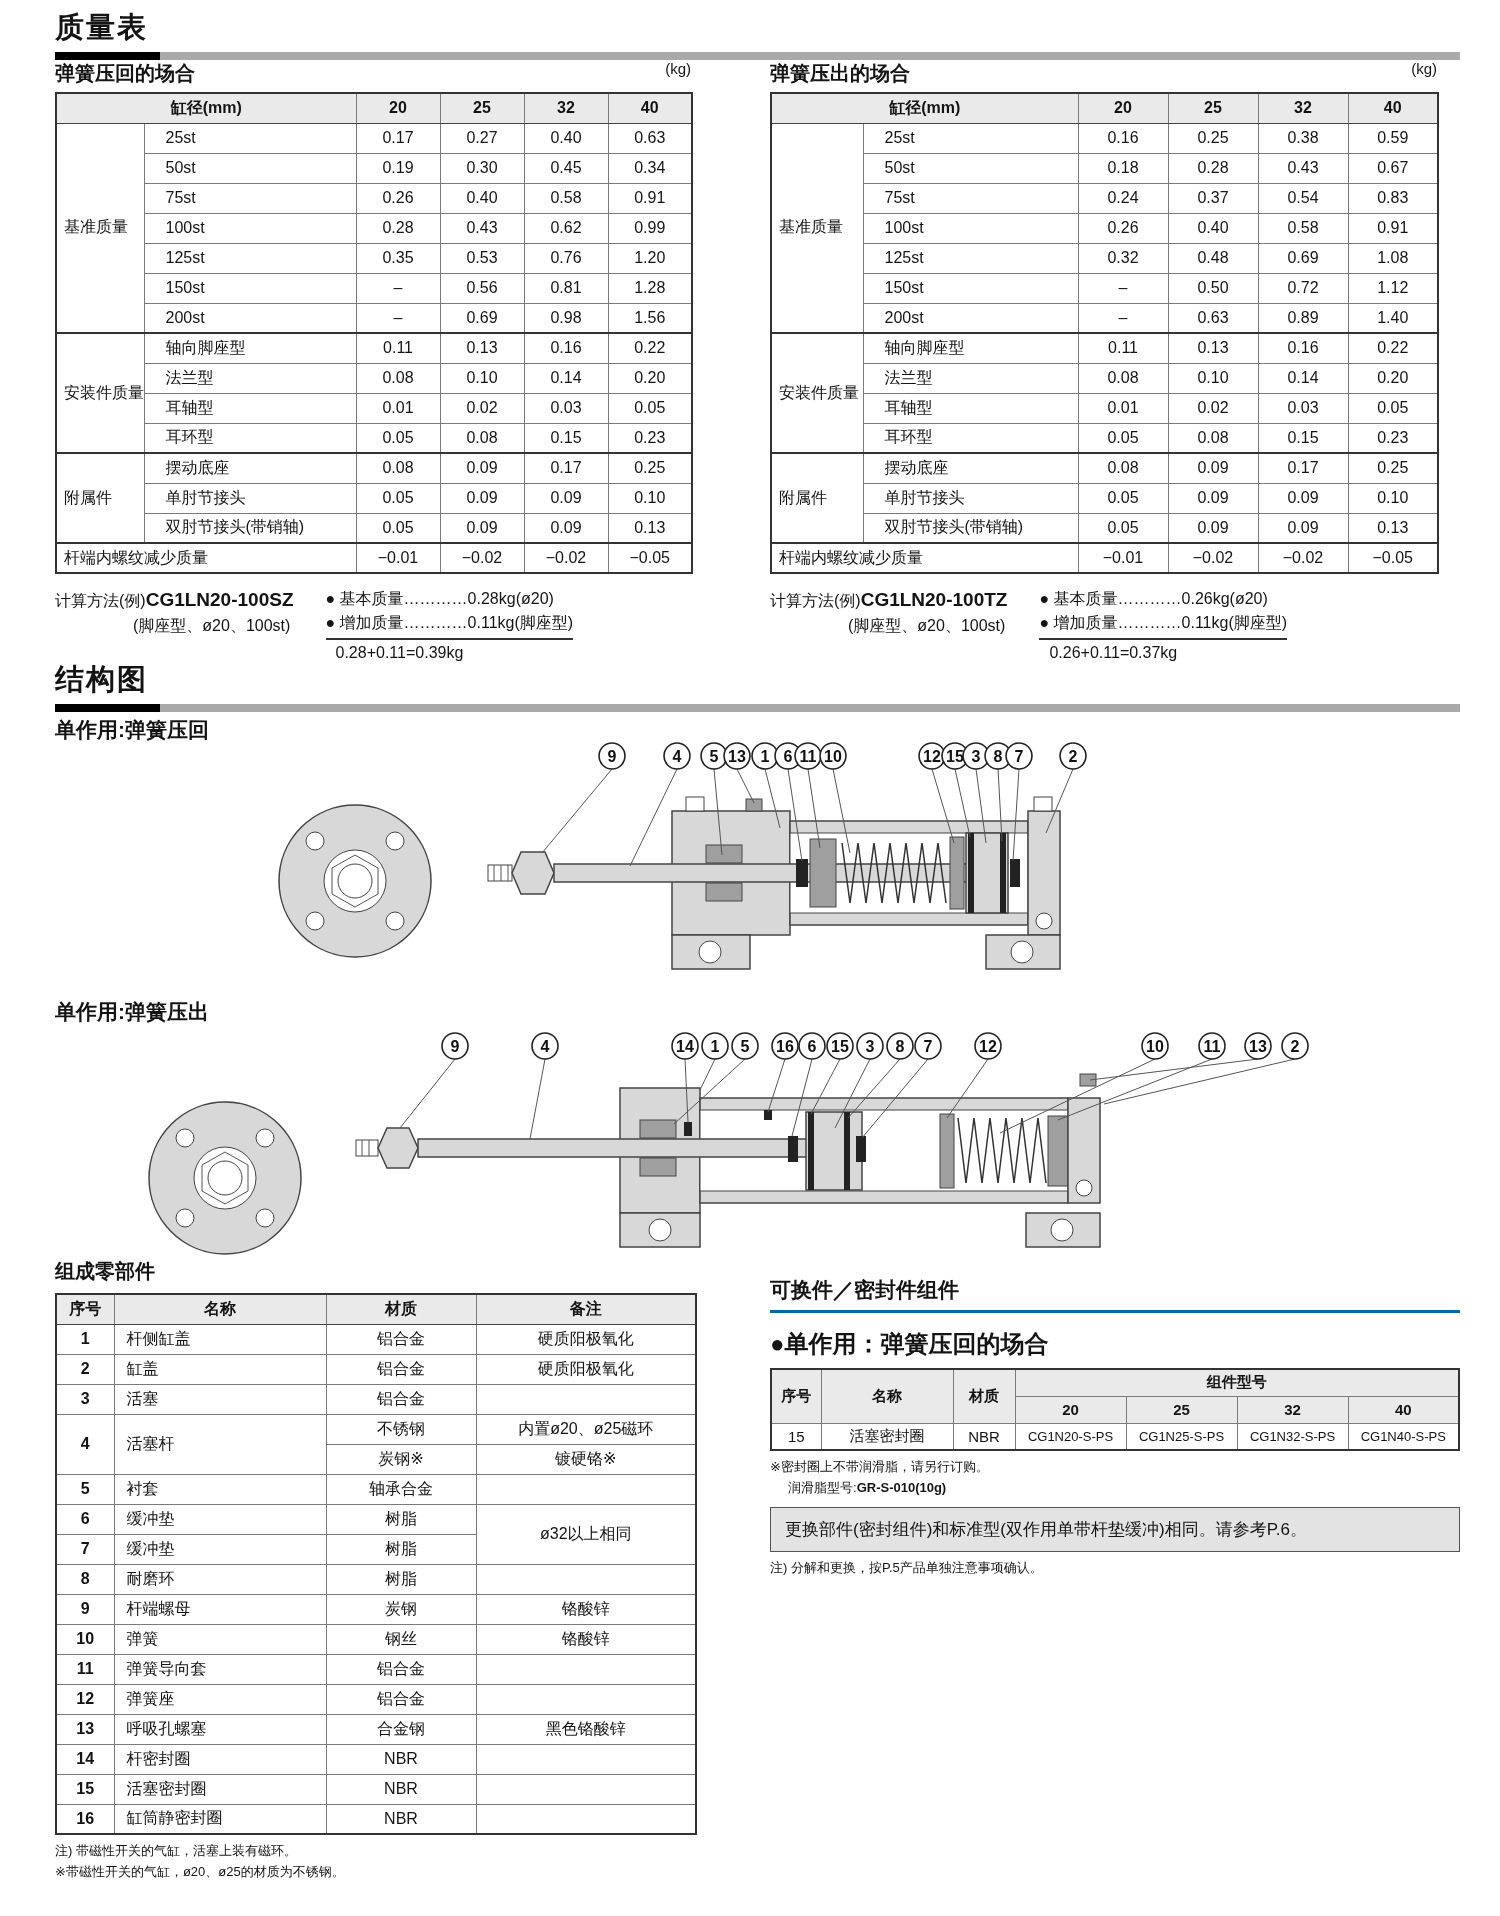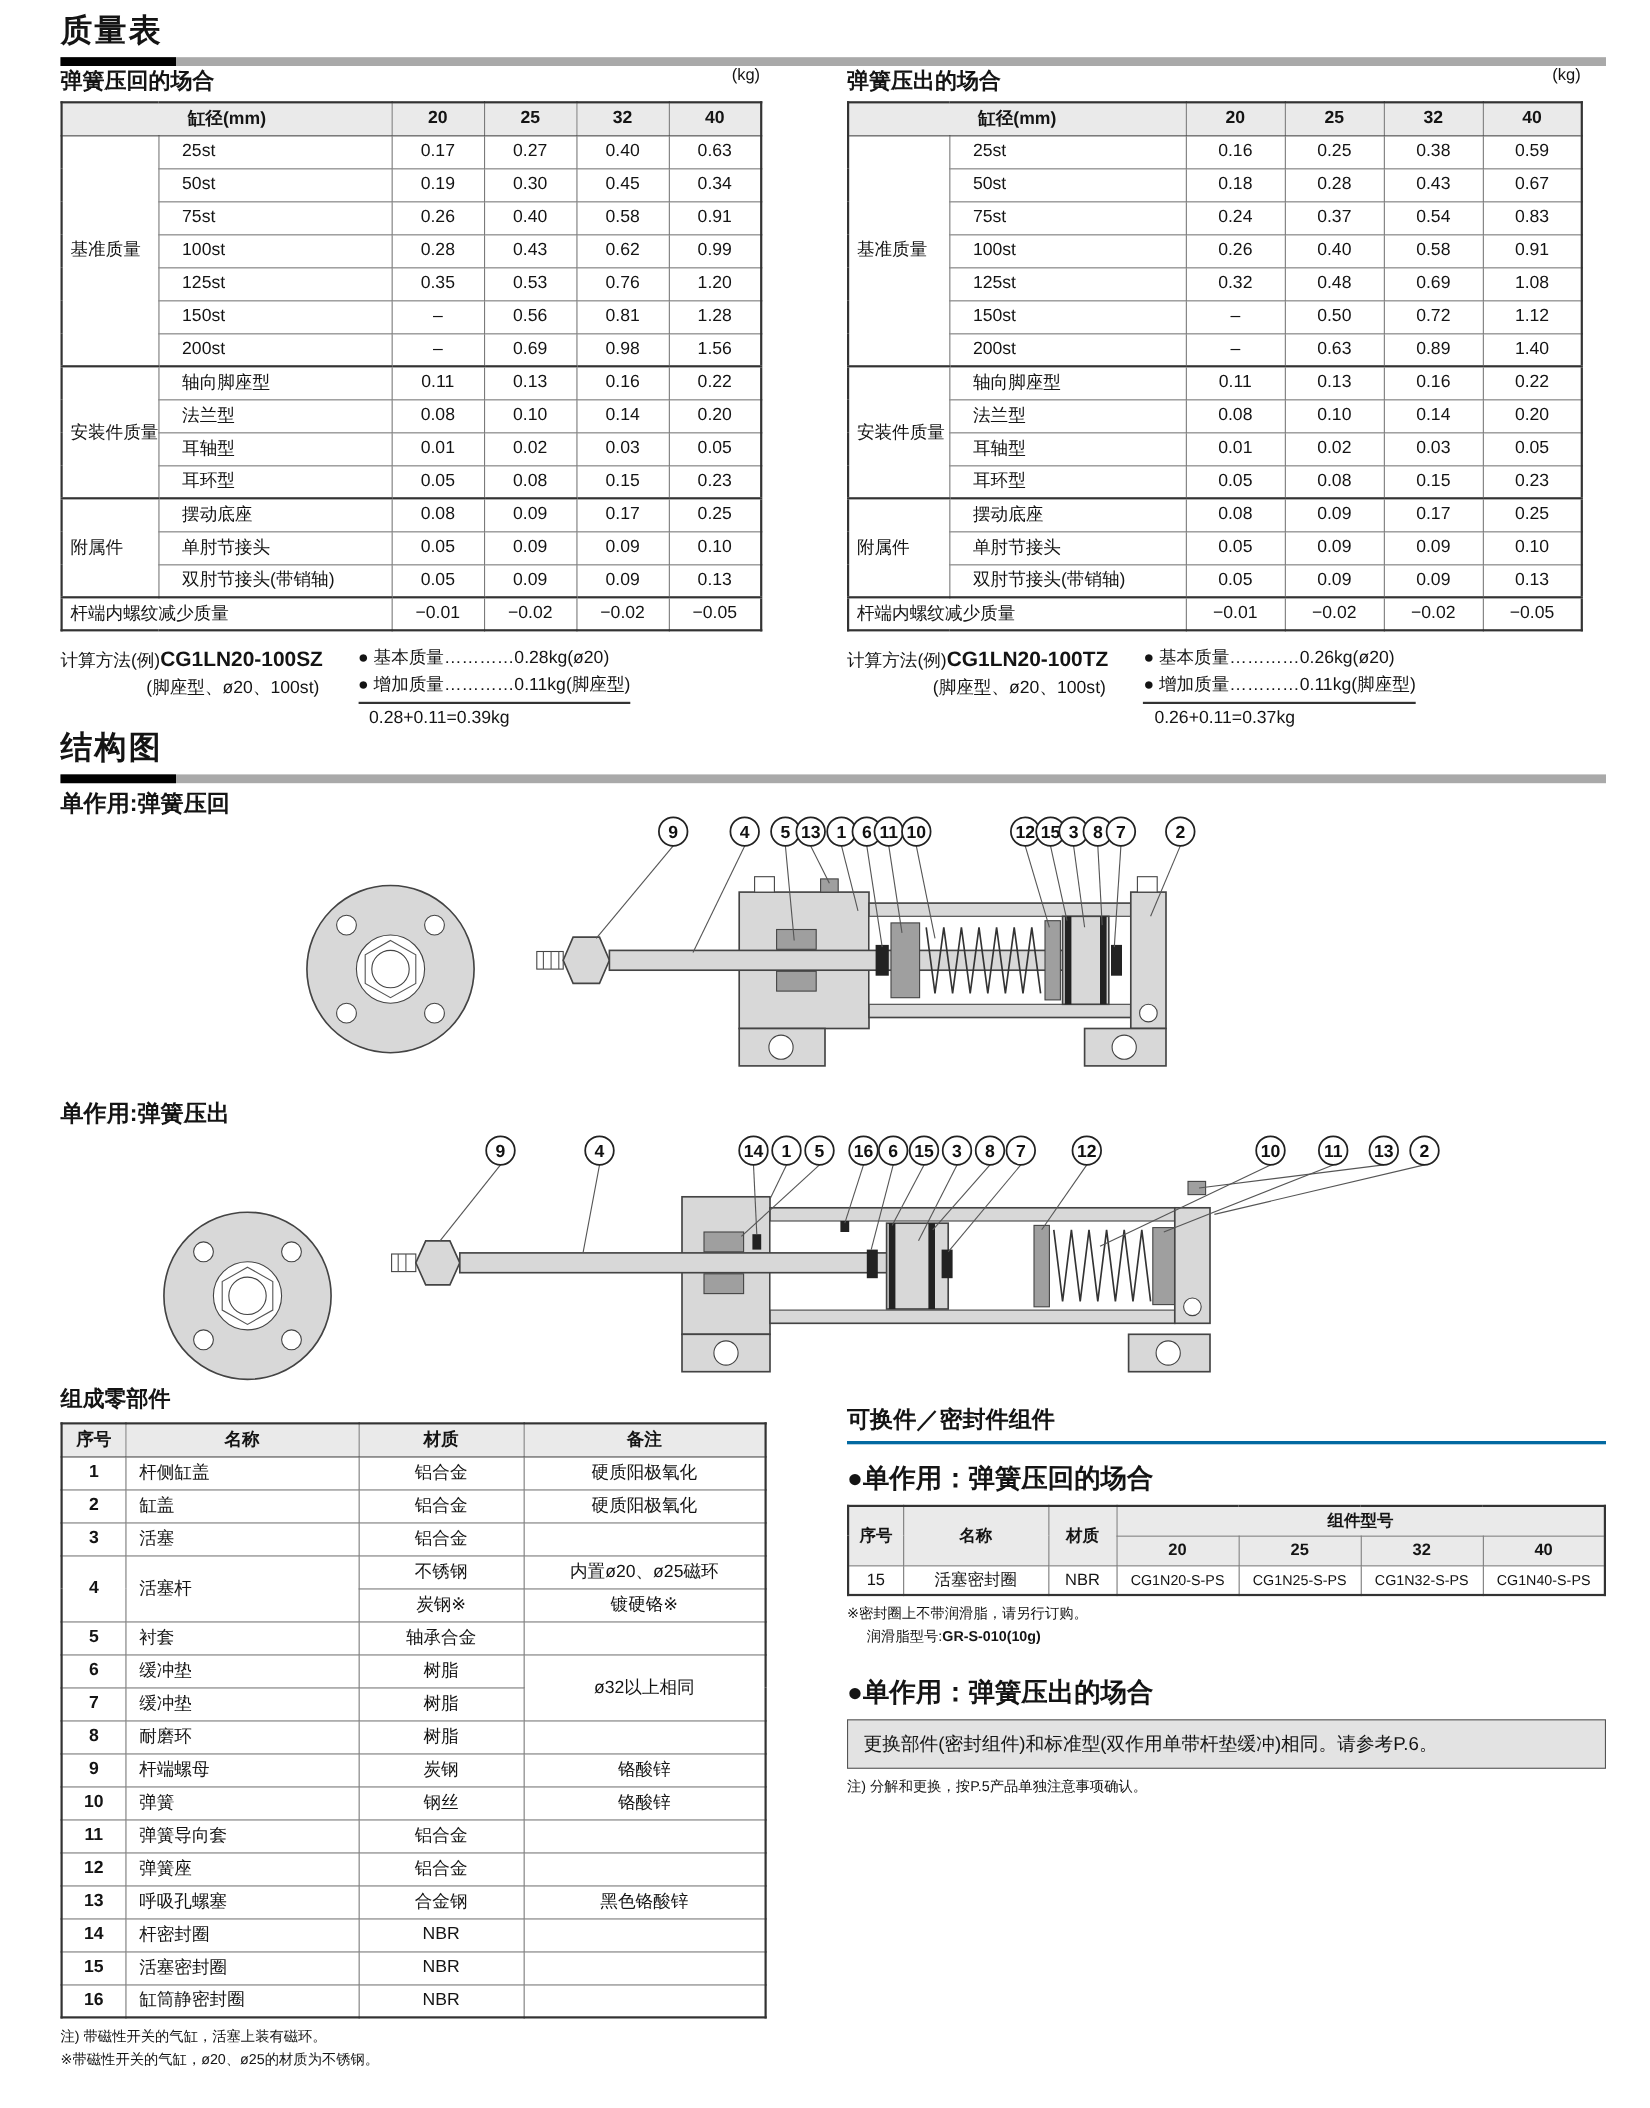--- a/index.html
+++ b/index.html
@@ -713,16 +713,15 @@
         <td class="kit">CG1N25-S-PS</td>
         <td class="kit">CG1N32-S-PS</td>
         <td class="kit">CG1N40-S-PS</td>
       </tr>
     </tbody>
   </table>
   <div class="note">※密封圈上不带润滑脂，请另行订购。</div>
   <div class="note" style="margin-top:2px;padding-left:18px">
     <span>润滑脂型号:</span><b>GR-S-010(10g)</b>
   </div>
-  <div class="kit-sub" style="margin-top:24px">●单作用：弹簧压出的场合</div>
   <div class="graybox">更换部件(密封组件)和标准型(双作用单带杆垫缓冲)相同。请参考P.6。</div>
   <div class="note">注) 分解和更换，按P.5产品单独注意事项确认。</div>
 </div>
 
 </body></html>

